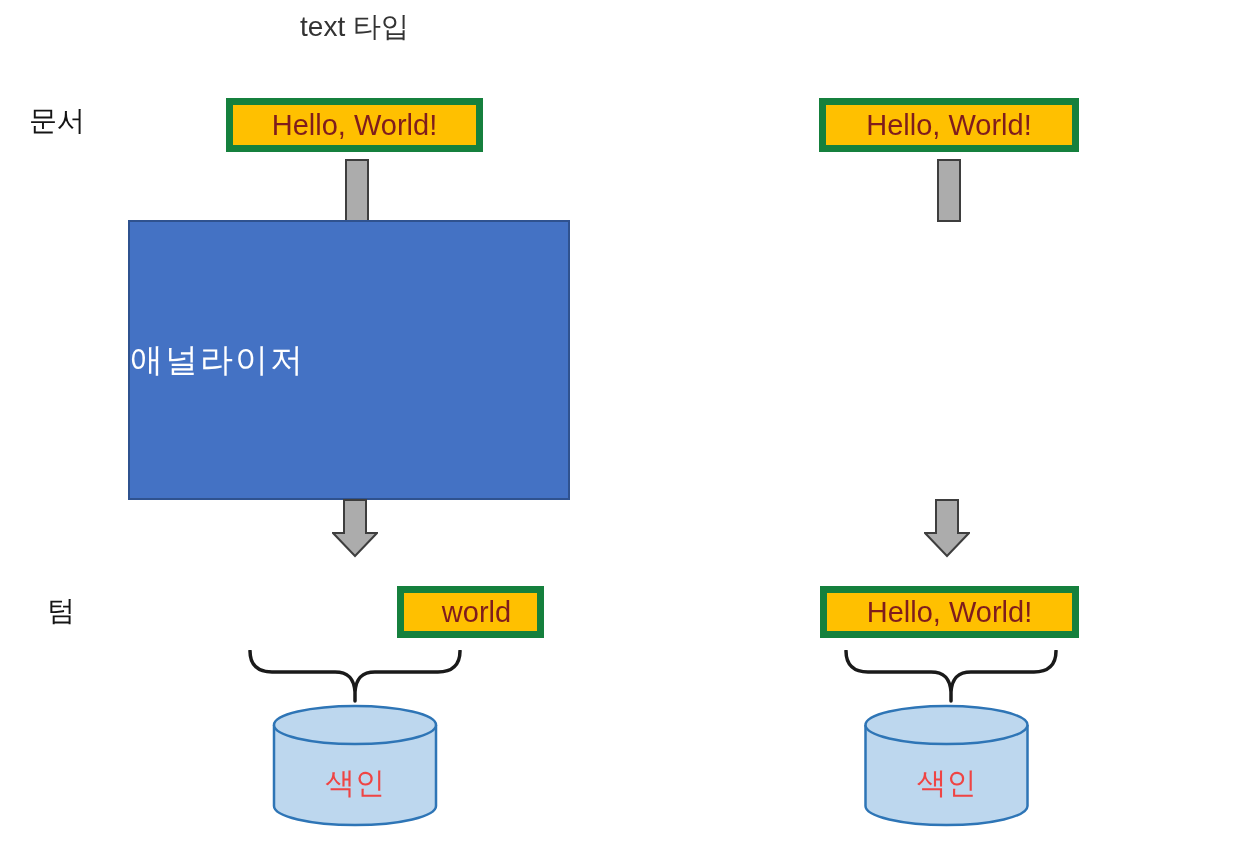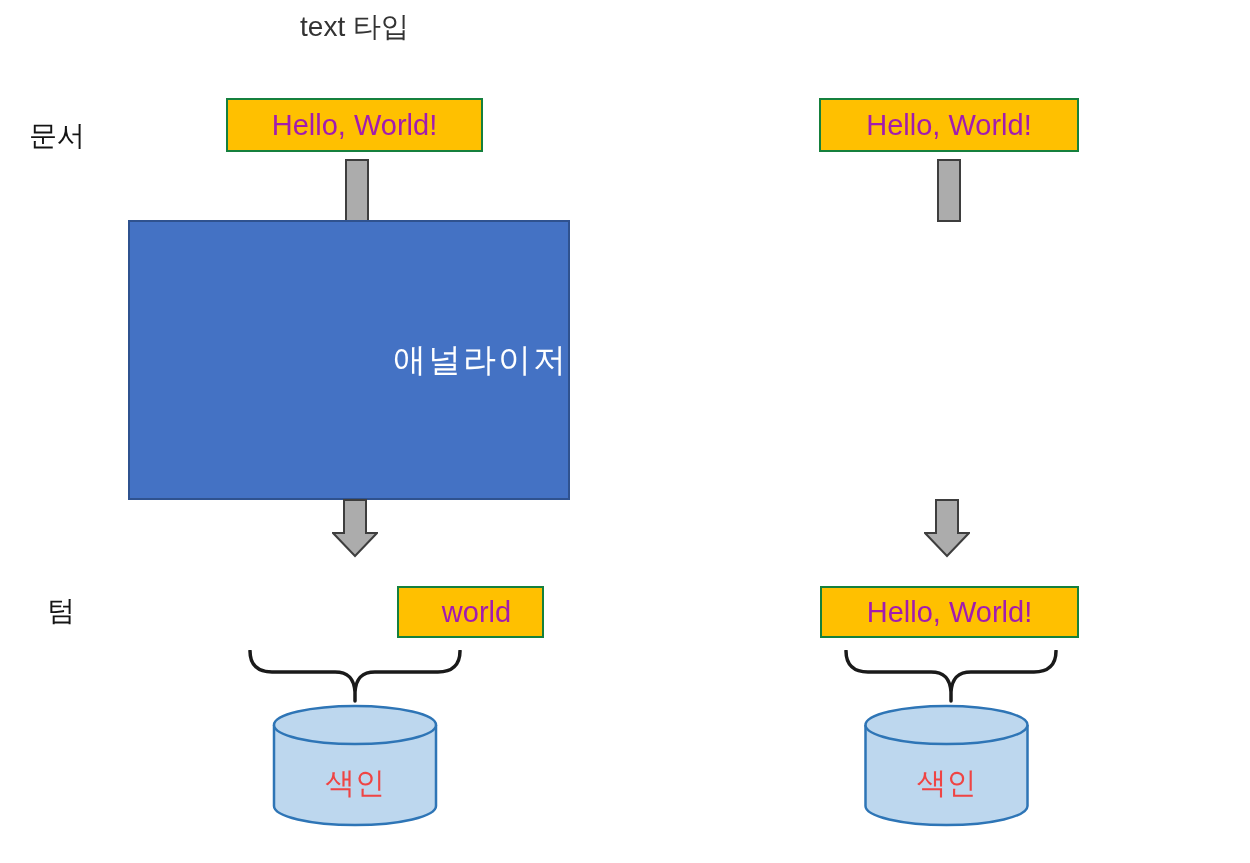--- a/index.html
+++ b/index.html
@@ -4,27 +4,27 @@
 <style>
   html,body { margin:0; padding:0; background:#ffffff; }
   .canvas {
     position:relative; width:1250px; height:863px; background:#ffffff;
     font-family:"Liberation Sans", sans-serif; overflow:hidden;
   }
   .abs { position:absolute; }
   .col-title { font-size:28px; color:#333333; text-align:center; white-space:nowrap; }
   .row-label { font-size:28px; color:#141414; white-space:nowrap; }
   .ybox {
-    background:#FFC000; border:2px solid #15803d; box-sizing:border-box;
+    background:#FFC000; border:7px solid #15803d; box-sizing:border-box;
     display:flex; align-items:center; justify-content:center;
-    font-size:29px; color:#a21caf; white-space:nowrap;
+    font-size:29px; color:#7f1d1d; white-space:nowrap;
   }
   .bluebox {
     background:#4472C4; border:2px solid #2F528F; box-sizing:border-box;
-    display:flex; align-items:center; justify-content:flex-end;
+    display:flex; align-items:center; justify-content:flex-start;
     font-size:33px; color:#ffffff; letter-spacing:2px;
   }
   .squiggle {
     text-decoration-line:underline; text-decoration-style:wavy;
     text-decoration-color:#E0201B; text-decoration-thickness:2px;
     text-underline-offset:7px;
   }
   .conn { background:#ACACAC; border:2px solid #3E3E3E; box-sizing:border-box; }
   .cyl-label {
     position:absolute; left:0; right:0; top:34px; bottom:0;
@@ -33,21 +33,21 @@
   }
   svg { display:block; }
 </style>
 </head>
 <body>
 
 <div class="canvas">
 
   <div class="abs col-title" style="left:226px; top:8px; width:257px;">text 타입</div>
 
-  <div class="abs row-label" style="left:29px; top:102px;margin-top:15px;">문서</div>
+  <div class="abs row-label" style="left:29px; top:102px;">문서</div>
   <div class="abs row-label" style="left:47px; top:592px;">텀</div>
 
   <div class="abs conn" style="left:345px; top:159px; width:24px; height:64px;"></div>
 
   <div class="abs ybox" style="left:226px; top:98px; width:257px; height:54px;">
     <span>Hello, World!</span>
   </div>
 
   <div class="abs bluebox" style="left:128px; top:220px; width:442px; height:280px;">
     <span>애널라이저</span>

